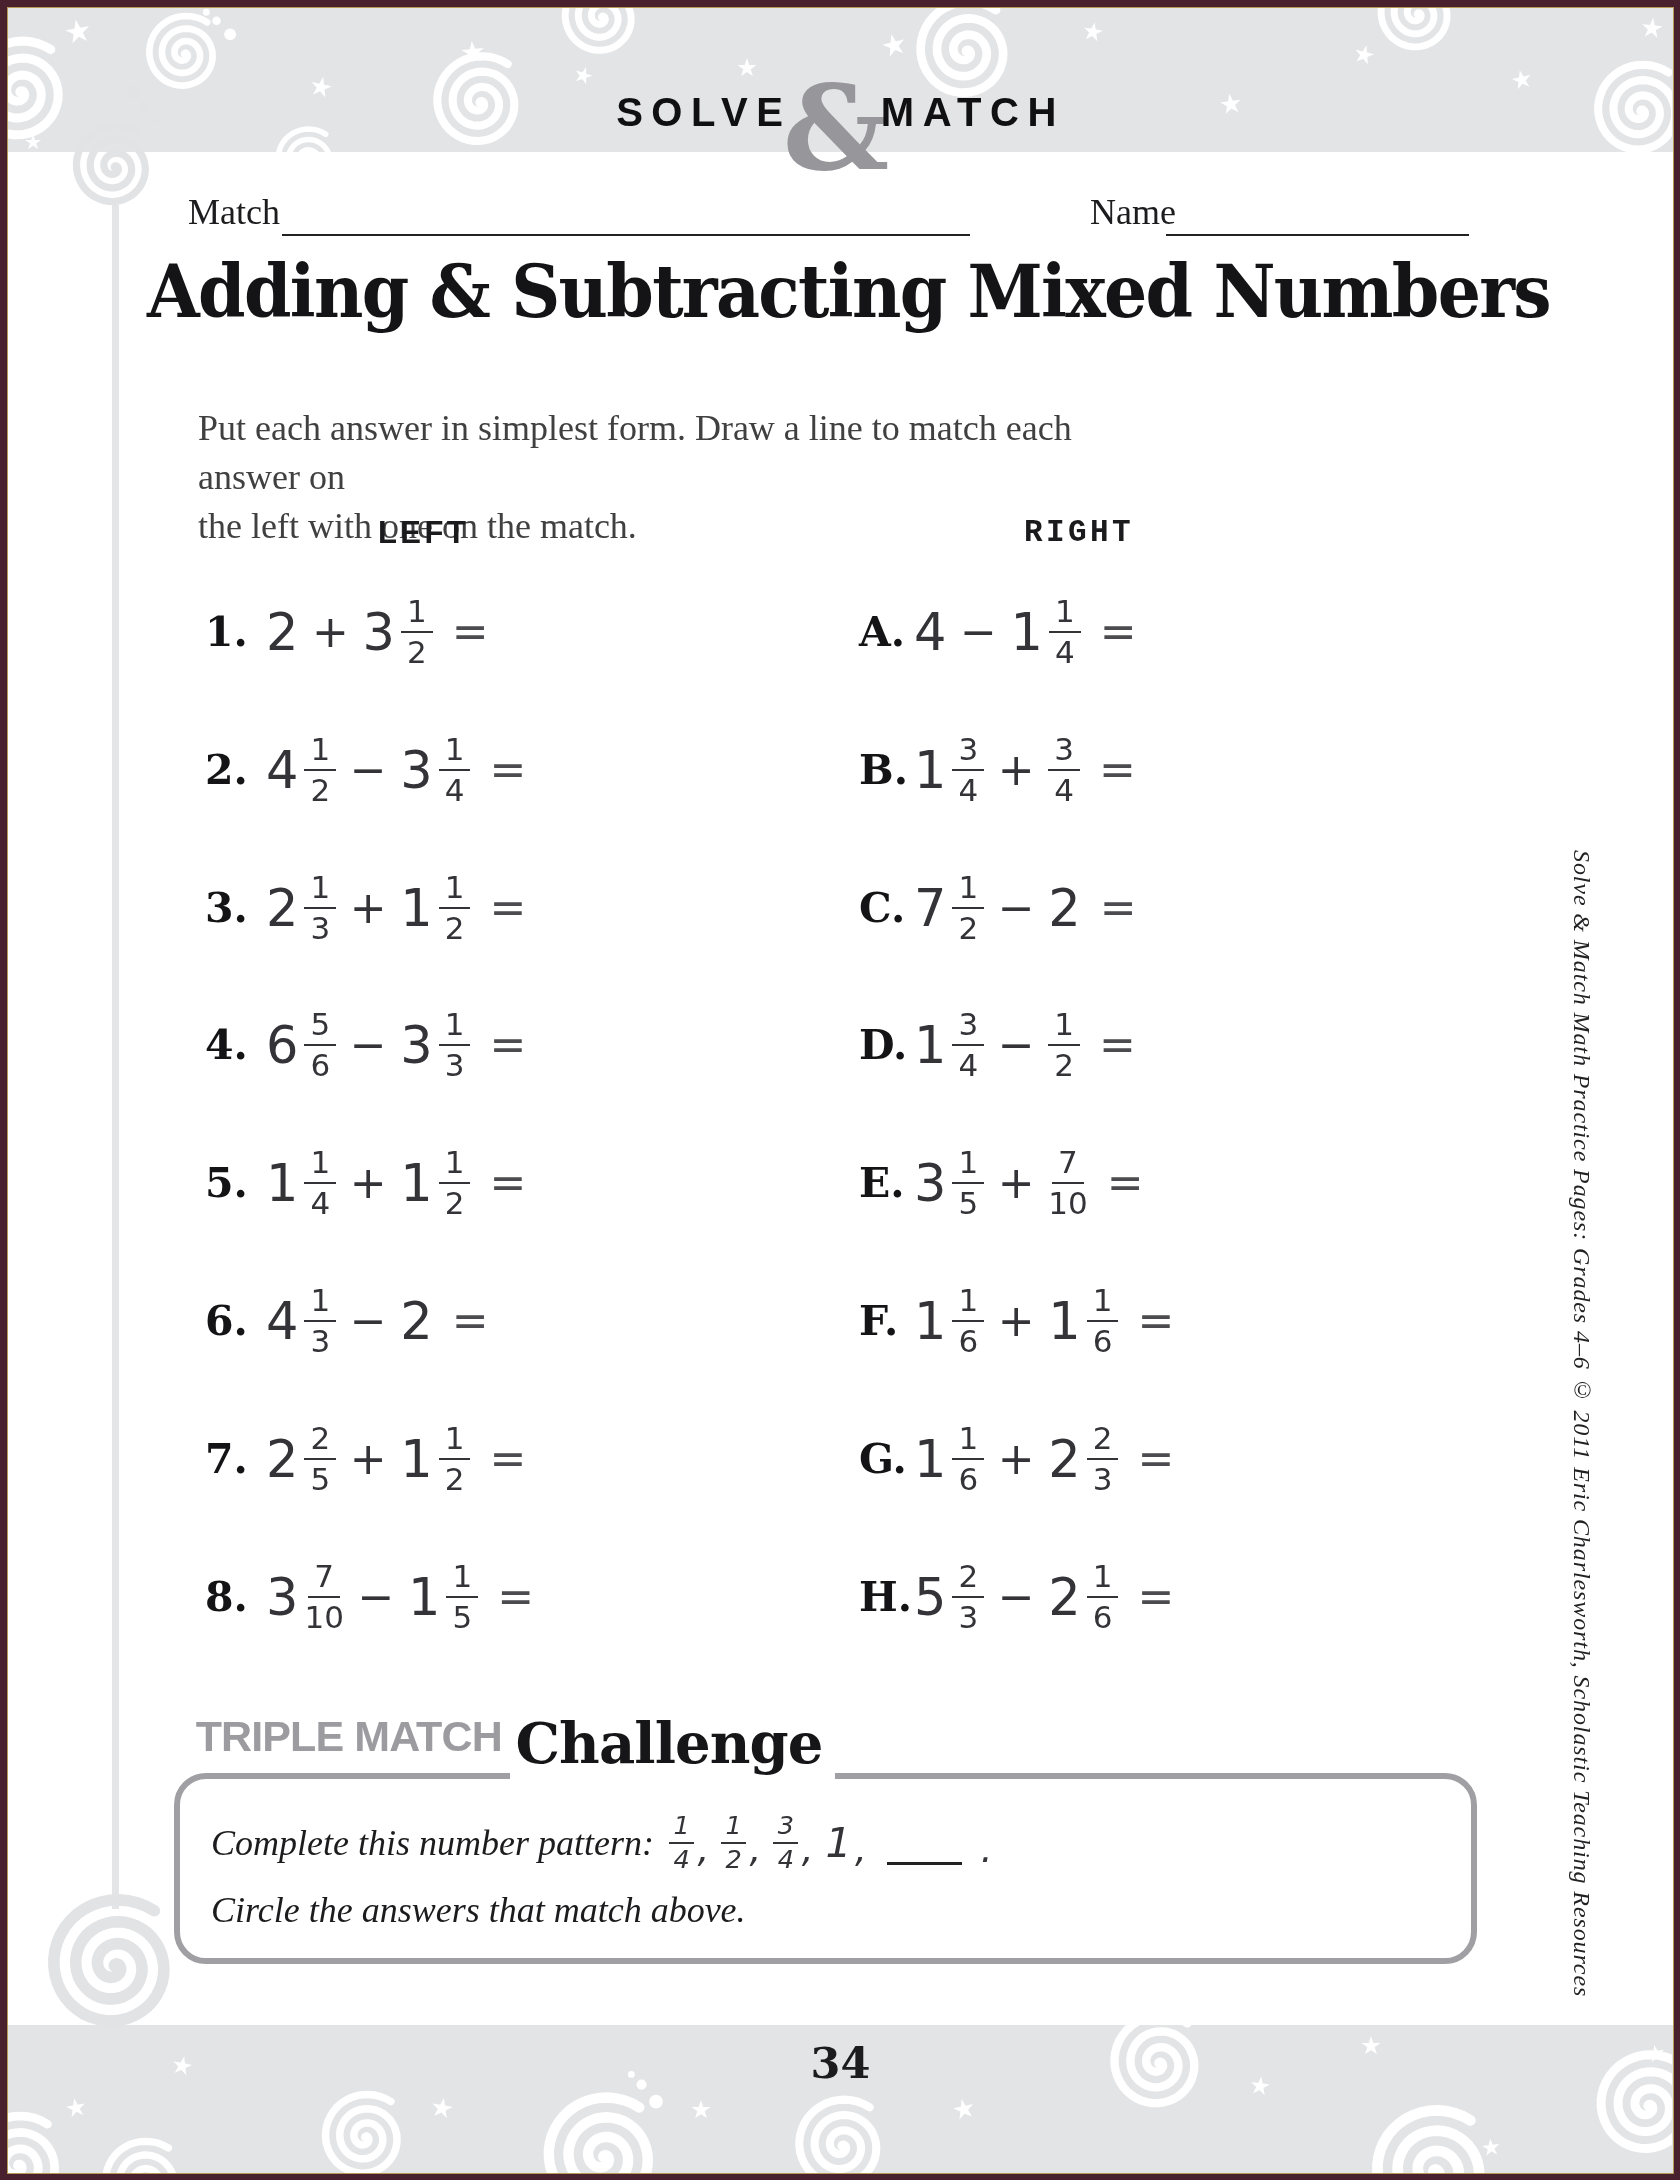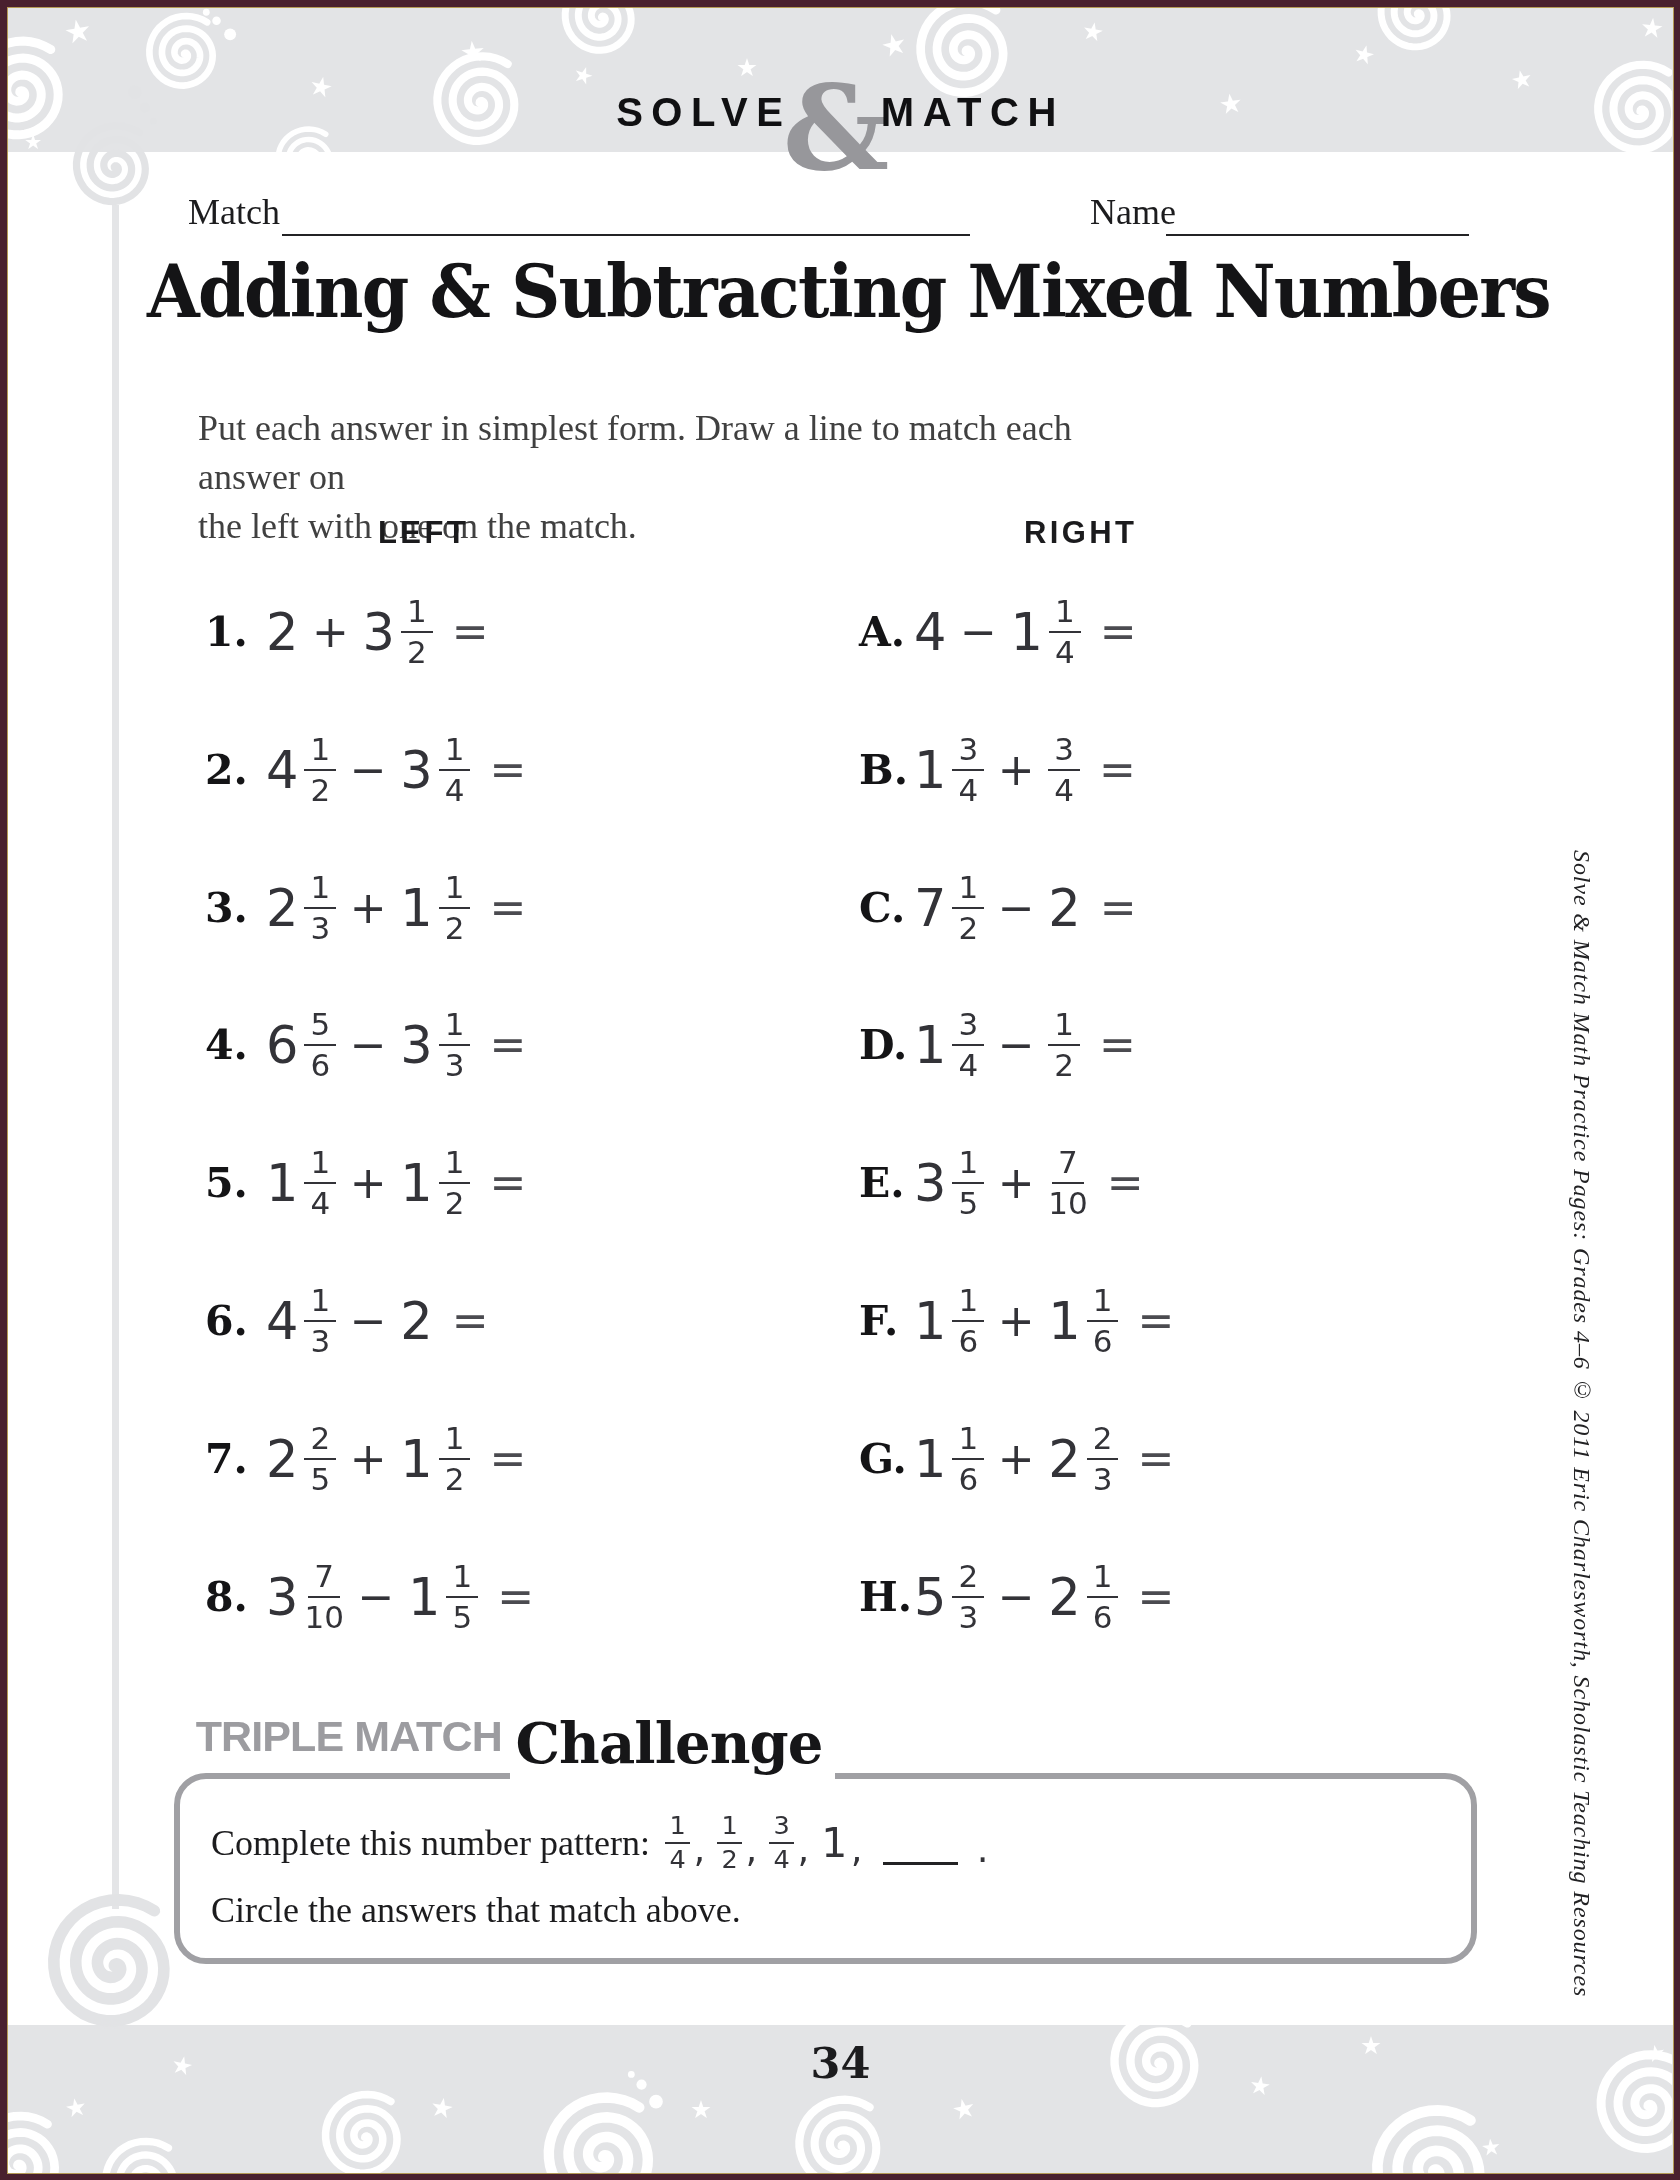--- a/index.html
+++ b/index.html
@@ -46,21 +46,21 @@
   .title{position:absolute;left:126px;width:1431px;top:241px;text-align:center;
          font-family:"DejaVu Serif",serif;font-weight:700;font-size:68px;
          letter-spacing:-1.7px;color:#141416;z-index:10;transform:scaleY(1.08);transform-origin:top;}
   .instructions{position:absolute;left:191px;top:397px;width:954px;
                 font-size:36px;line-height:49px;color:#404040;z-index:10;}
 
   
   .col-header{position:absolute;top:508px;font-family:"Liberation Sans",sans-serif;
               font-weight:700;font-size:31px;letter-spacing:3.4px;color:#1b1b1d;z-index:10;}
   .col-header.left{left:371px;}
-  .col-header.right{left:1017px;}
+  .col-header.right{left:1017px;font-family:Liberation Mono, monospace;}
 
   .prob-row{position:absolute;display:flex;align-items:center;height:94px;z-index:10;}
   .plabel{font-family:"DejaVu Serif",serif;font-weight:700;font-size:41px;
           width:61px;flex:0 0 61px;color:#141416;}
   .expr{display:flex;align-items:center;font-family:"DejaVu Sans",sans-serif;color:#333338;}
   .expr .num-int,.expr .whole{font-size:51px;line-height:1;}
   .expr .whole{margin-right:6px;}
   .expr .op{font-size:44px;margin:0 13.6px;line-height:1;}
   .expr .eq{font-size:44px;margin-left:19px;color:#4b4b50;line-height:1;}
   .frac{display:inline-flex;flex-direction:column;align-items:center;line-height:1;}
@@ -69,21 +69,21 @@
   .frac .fden{padding-top:3.4px;}
 
   
   .challenge-box{position:absolute;left:167px;top:1766px;width:1291px;height:179px;
                  border:6.8px solid #a0a0a4;border-radius:32px;background:#fff;z-index:9;}
   .challenge-heading{position:absolute;left:187px;top:1705px;display:flex;align-items:flex-start;z-index:12;}
   .challenge-kicker{font-family:"Liberation Sans",sans-serif;font-weight:700;font-size:43px;
                     letter-spacing:-0.9px;color:#9c9ca0;background:#fff;padding:3.4px 8.5px 8.5px 1.7px;line-height:1;}
   .challenge-word{font-family:"DejaVu Serif",serif;font-weight:700;font-size:56px;color:#161618;
                   background:#fff;padding:3.4px 12px 8.5px 5.1px;line-height:1;letter-spacing:-0.9px;}
-  .challenge-line{position:absolute;left:204px;display:flex;align-items:center;font-size:36px;z-index:12;}
+  .challenge-line{position:absolute;left:204px;display:flex;align-items:center;font-size:36px;z-index:12;font-style:italic;}
   .challenge-line1{top:1802px;height:68px;}
   .challenge-line2{top:1877px;height:51px;}
   .pattern{display:flex;align-items:center;font-family:"DejaVu Sans",sans-serif;color:#333338;margin-left:15.3px;}
   .pattern .frac .fnum,.pattern .frac .fden{font-size:25.6px;}
   .pattern .frac .fnum{border-bottom:2.6px solid #333338;padding:0 4.3px 3.4px 4.3px;}
   .pattern .num-int{font-size:41px;line-height:1;}
   .pattern .comma{font-size:37px;margin:12px 12px 0 3.4px;line-height:1;}
   .pattern .blank{width:75px;height:41px;border-bottom:3.4px solid #222224;margin:0 8.5px;}
   .pattern .period{font-size:37px;margin:12px 0 0 10.2px;line-height:1;}
 

